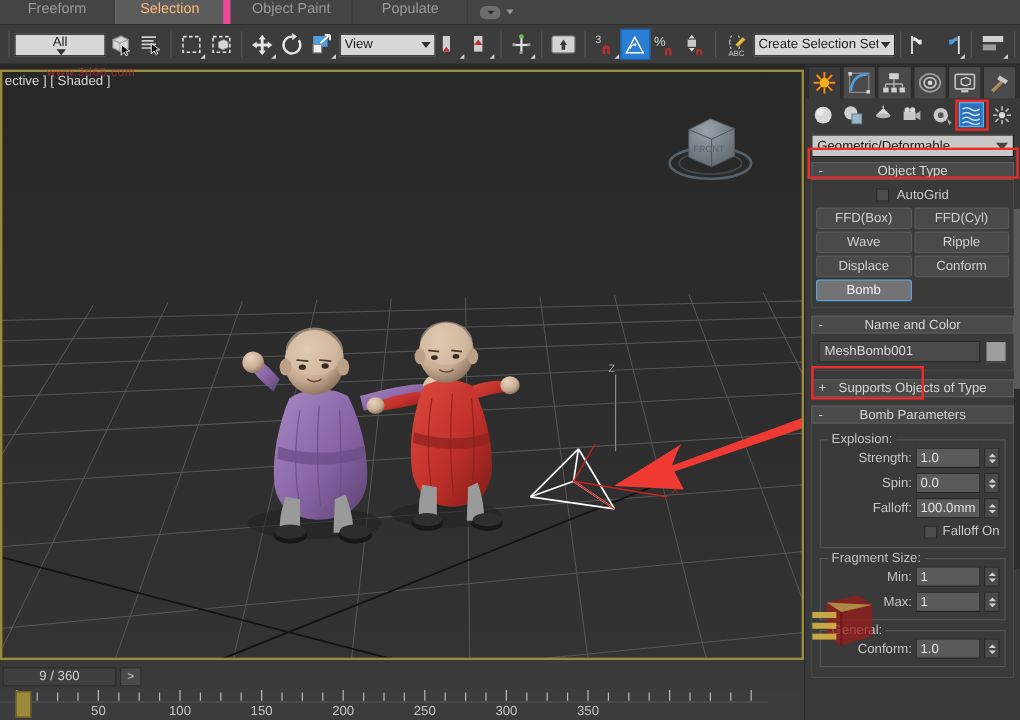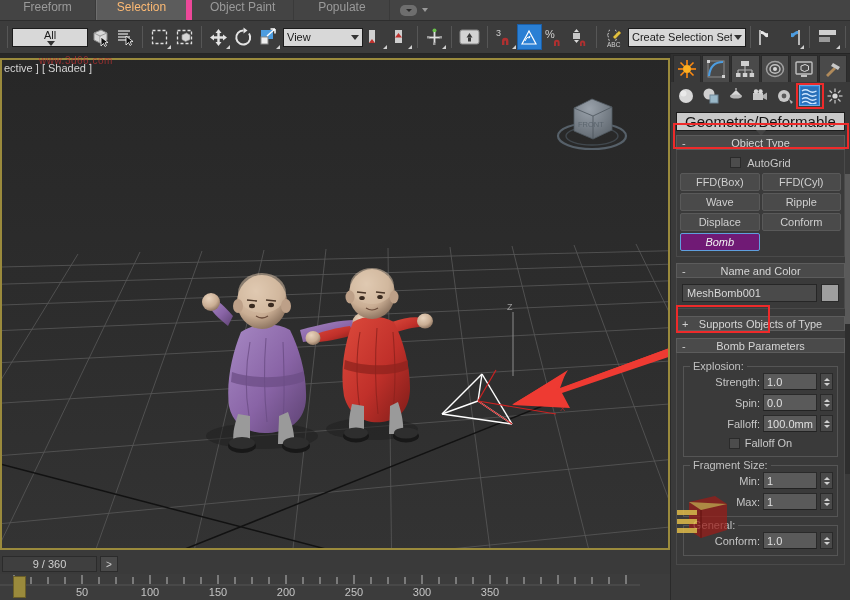--- a/index.html
+++ b/index.html
@@ -95,21 +95,21 @@
 
   .cp-subtabs { display:flex; height:27px; align-items:center; justify-content:space-around;
      background:#3a3a3a; padding:2px 3px; }
   .sbt { width:21px;height:21px; display:flex;align-items:center;justify-content:center; }
   .sbt.sel { background:#2a7fd4; border:1px solid #6aa8e0; }
 
   .redbox { position:absolute; border:2px solid #ee2a2a; pointer-events:none; z-index:15; }
 
   .cp-dd {
     margin:3px 5px 4px 5px; height:19px; background:#c9c9c9; border:1px solid #1c1c1c;
-    display:flex; align-items:center; color:#151515; font-size:15px; padding:0 4px;flex-direction:column;
+    display:flex; align-items:center; color:#151515; font-size:11px; padding:0 4px;
   }
   .cp-dd .v { flex:1; }
 
   .rollout-hdr {
     margin:3px 5px 0 5px; height:15px; background:#4a4a4a;
     border:1px solid #5c5c5c; display:flex; align-items:center;
     color:#d5d5d5; font-size:11px; position:relative;
   }
   .rollout-hdr .pm { position:absolute; left:5px; font-size:11px; color:#d0d0d0; }
   .rollout-hdr .t { width:100%; text-align:center; }
@@ -120,21 +120,21 @@
   }
   .chkrow { display:flex; align-items:center; justify-content:center; gap:6px; height:17px; }
   .chk { width:11px;height:11px; background:#4c4c4c; border:1px solid #2a2a2a; }
   .btngrid { display:flex; flex-wrap:wrap; gap:2px; margin-top:2px; }
   .objbtn {
     width:calc(50% - 1px); height:18px; background:#4a4a4a;
     border:1px solid #595959; border-radius:2px;
     display:flex; align-items:center; justify-content:center;
     color:#cfcfcf; font-size:11px;
   }
-  .objbtn.sel { background:#701a75; border-color:#5f9fdd; color:#f0f0f0;font-style:italic; }
+  .objbtn.sel { background:#737373; border-color:#5f9fdd; color:#f0f0f0; }
 
   .namerow { display:flex; gap:4px; align-items:center; padding:2px 2px 1px 2px; }
   .nameinput {
     flex:1; height:18px; background:#4a4a4a; border:1px solid #262626;
     color:#d8d8d8; font-size:11px; display:flex; align-items:center; padding:0 4px;
   }
   .swatch { width:18px;height:18px; background:#9e9e9e; border:1px solid #2a2a2a; }
 
   .group {
     border:1px solid #555; margin:5px 3px 3px 3px; padding:5px 4px 5px 4px; position:relative;
@@ -149,21 +149,21 @@
     width:54px; height:17px; background:#5a5a5a; border:1px solid #2a2a2a;
     border-bottom:1px solid #222; color:#e0e0e0; font-size:11px;
     display:flex; align-items:center; padding:0 3px;
   }
   .spinbtns {
     width:13px; height:17px; background:#4a4a4a; border:1px solid #2a2a2a;
     display:flex; flex-direction:column; align-items:center; justify-content:center; gap:2px;
   }
   .sb-up { width:0;height:0;border-left:3px solid transparent;border-right:3px solid transparent;border-bottom:3px solid #d0d0d0;}
   .sb-dn { width:0;height:0;border-left:3px solid transparent;border-right:3px solid transparent;border-top:3px solid #d0d0d0;}
-  .fchk { display:flex; align-items:center; justify-content:center; gap:5px; height:16px; margin-top:1px;}
+  .fchk { display:flex; align-items:center; justify-content:flex-end; gap:5px; height:16px; margin-top:1px;}
 
   .cp-scroll { position:absolute; right:0; top:120px; width:5px; height:300px; background:#2e2e2e; }
   .cp-scroll i { display:block; width:5px; height:150px; background:#5a5a5a; }
 
   
   .timebar {
     position:absolute; left:0; top:554px; width:670px; height:20px;
     display:flex; align-items:center; padding-left:2px;
   }
   .frame-field {

